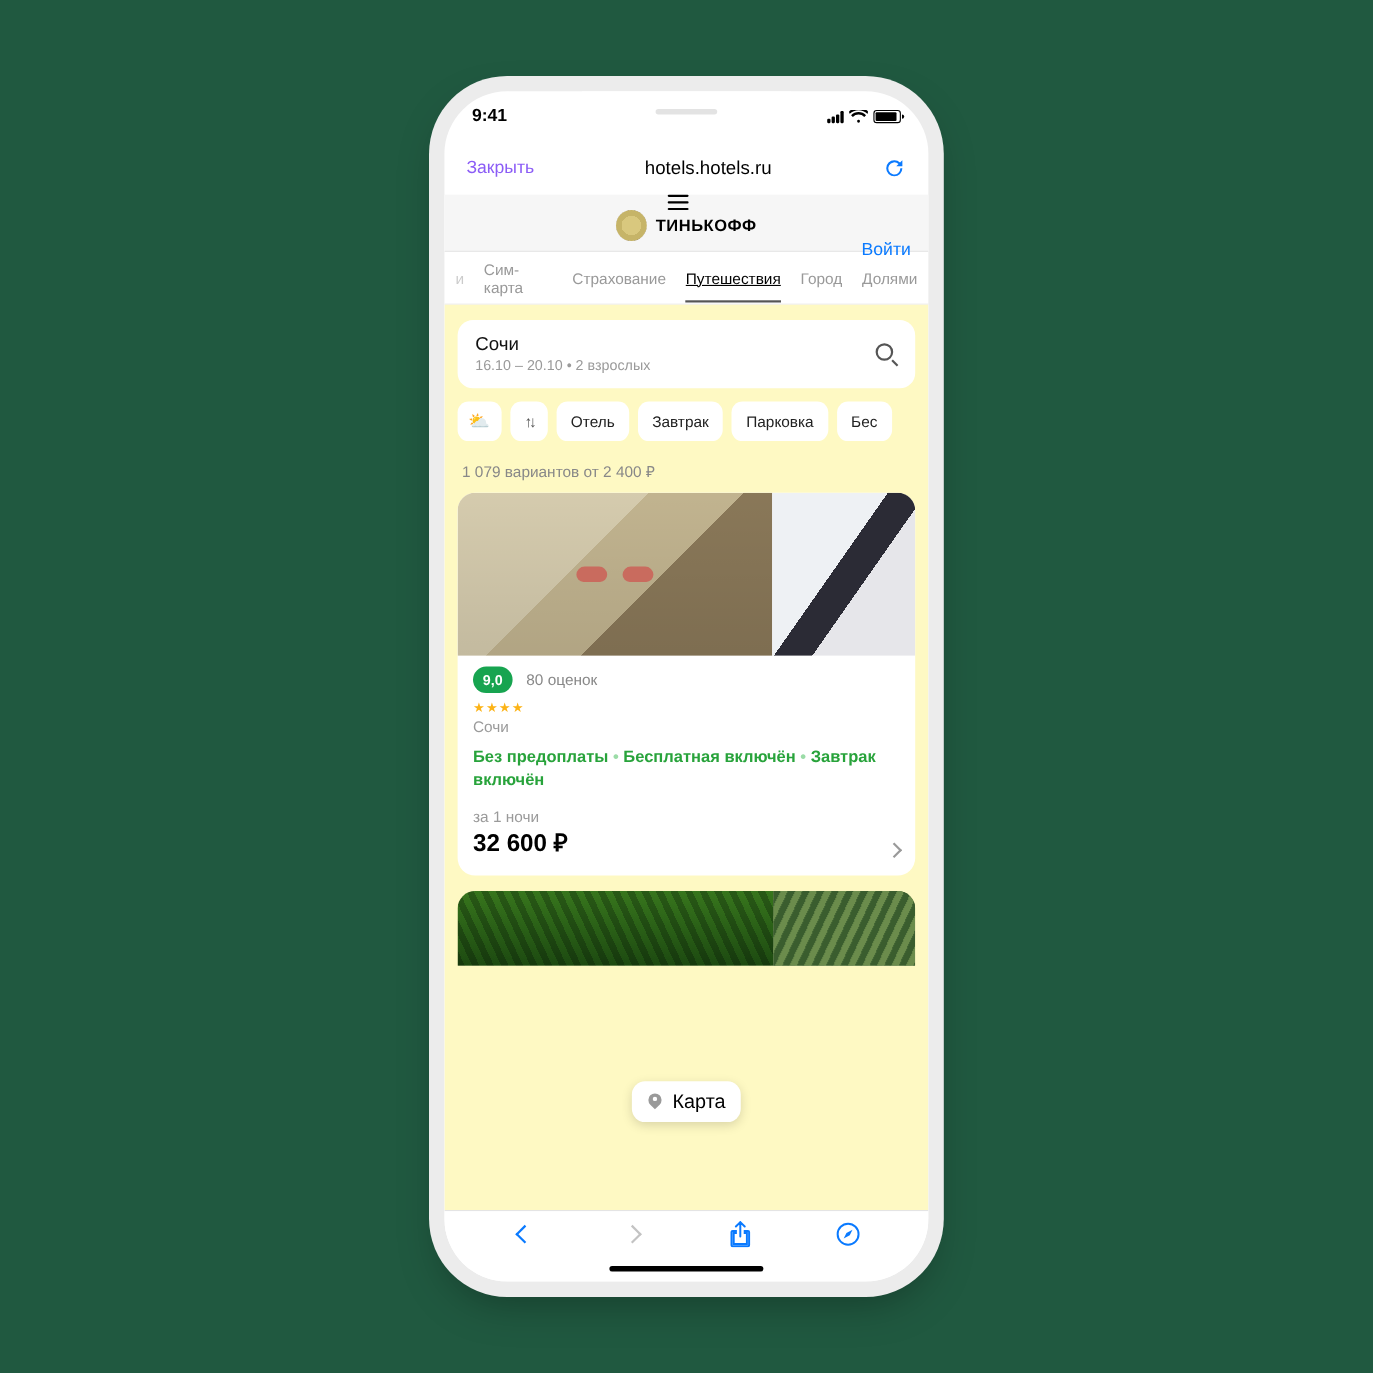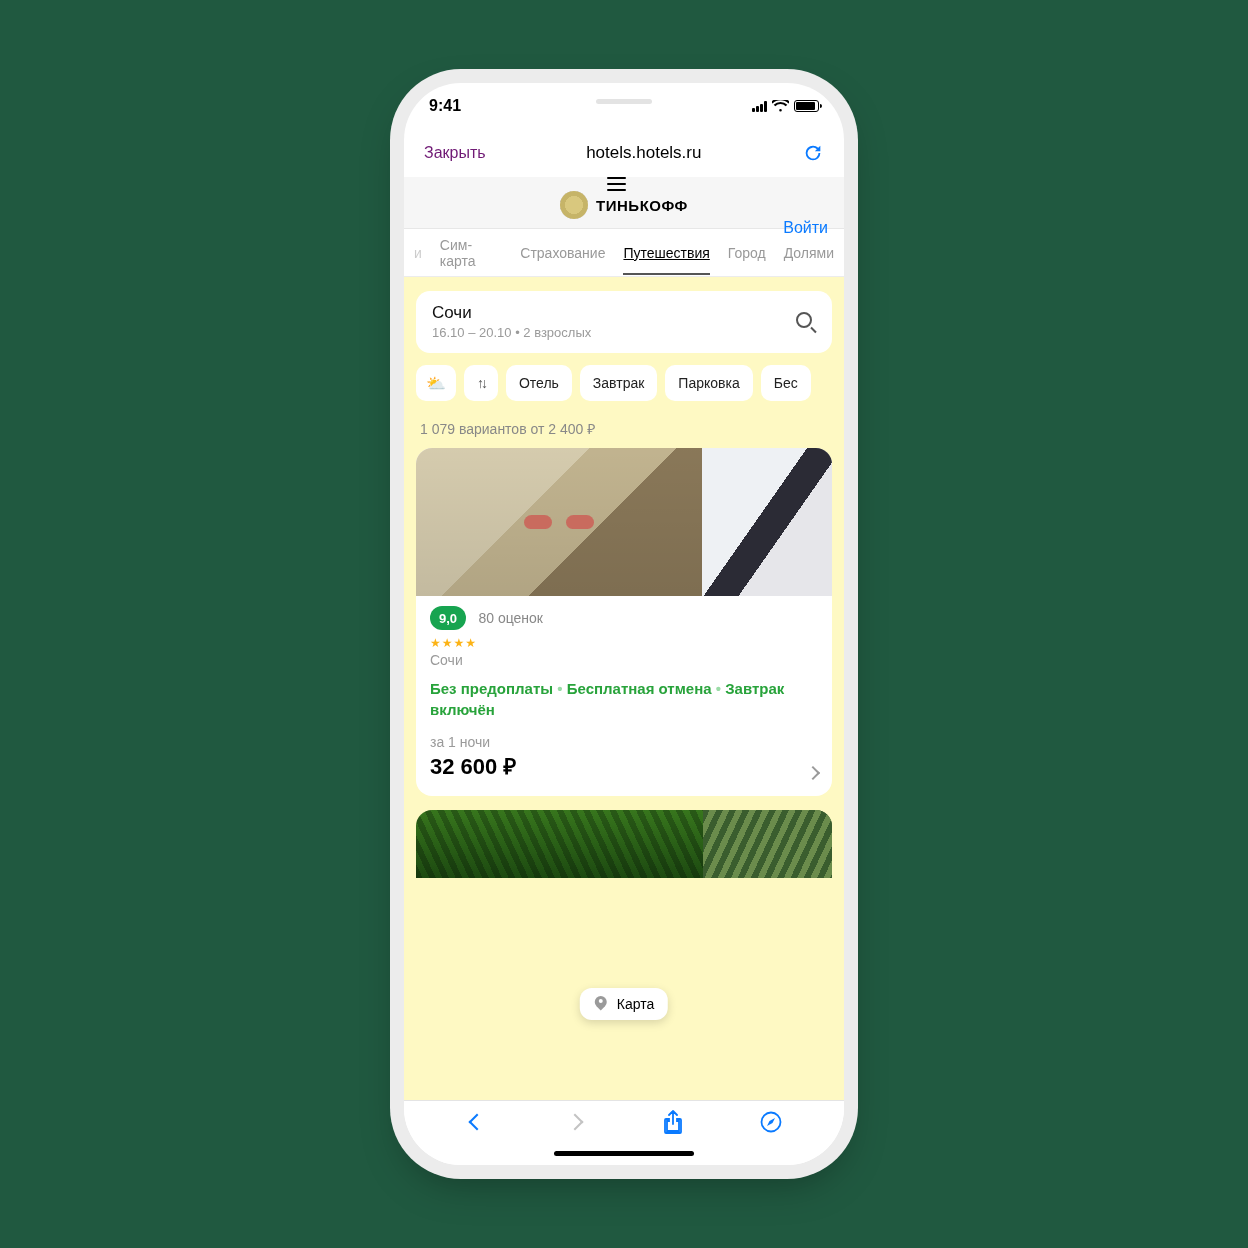--- a/index.html
+++ b/index.html
@@ -28,21 +28,21 @@
   .status-right { display:flex; align-items:center; gap:5px; }
   .cell-bars { display:flex; align-items:flex-end; gap:1px; height:11px; }
   .cell-bars span { width:3px; background:#000; border-radius:1px; }
   .cell-bars span:nth-child(1){height:4px;} .cell-bars span:nth-child(2){height:6px;}
   .cell-bars span:nth-child(3){height:8px;} .cell-bars span:nth-child(4){height:11px;}
   .battery { width:25px; height:12px; border:1.5px solid #000; border-radius:3px; position:relative; }
   .battery::after { content:""; position:absolute; right:-4px; top:3px; width:2px; height:4px; background:#000; border-radius:0 2px 2px 0; }
   .battery-fill { width:19px; height:8px; margin:0.5px; background:#000; border-radius:1px; }
 
   .safari-top { height:48px; display:flex; align-items:center; justify-content:space-between; padding:0 20px; }
-  .blue { color:#701a75; }
+  .blue { color:#8b5cf6; }
   .safari-url { font-size:17px; color:#000; }
 
   .appbar { height:52px; background:#f6f6f6; display:flex; align-items:center; padding:0 16px; border-bottom:1px solid #e7e7e7;flex-direction:column;}
   .burger { display:flex; flex-direction:column; gap:3.5px; margin-right:16px; }
   .burger span { width:19px; height:2.4px; background:#000; border-radius:2px; }
   .brand { display:flex; align-items:center; gap:8px; }
   .crest { width:28px; height:28px; border-radius:50%;
     background: radial-gradient(circle at 50% 50%, #d9c87e 0 45%, #c6b468 45% 70%, #a8955a 70% 100%); }
   .brand-name { font-weight:800; letter-spacing:.5px; font-size:15px; }
   .login { margin-left:auto; color:#0a7aff; font-size:16px; }
@@ -94,21 +94,21 @@
   .next-photos { display:flex; height:68px; border-radius:16px 16px 0 0; overflow:hidden; margin-top:14px; }
   .palm { flex:1; background:
     repeating-linear-gradient(65deg,#3a5d2e 0 6px,#4e7a3b 6px 12px),
     linear-gradient(#5a7b3e,#2f4d24); background-blend-mode:overlay; }
   .palm2 { flex:.45; background:
     repeating-linear-gradient(115deg,#3a5d2e 0 6px,#6b8c4c 6px 12px),
     linear-gradient(#3f5e2e,#53764a); }
 
   .map-fab { position:absolute; left:50%; transform:translateX(-50%);
     bottom:80px; background:#fff; border-radius:12px; padding:8px 14px;
-    display:flex; align-items:center; gap:7px; font-size:14px; font-weight:500;
+    display:flex; align-items:center; gap:7px; font-size:18px; font-weight:500;
     box-shadow:0 3px 10px rgba(0,0,0,.15); }
   .pin { width:16px; height:16px; position:relative; }
   .pin::before { content:""; position:absolute; width:12px; height:12px; background:#9a9a9a; border-radius:50% 50% 50% 0; transform:rotate(-45deg); left:1px; }
   .pin::after { content:""; position:absolute; width:4px; height:4px; background:#fff; border-radius:50%; left:5px; top:3px; }
 
   .bottombar { position:absolute; bottom:0; left:0; right:0; height:65px;
     display:flex; align-items:flex-start; justify-content:space-around; padding:8px 24px 0;
     border-top:1px solid #e4e4e4; background:#fff; }
   .bb { width:26px; height:26px; display:flex; align-items:center; justify-content:center; color:#0a7aff; }
   .bb.dis{ color:#c3c3c3; }
@@ -203,21 +203,21 @@
           </div>
         <div class="ph2"></div>
       </div>
       <div class="cardbody">
         <span class="badge">9,0</span>
         <span class="reviews">80 оценок</span>
         <div class="stars">★★★★</div>
         <div class="city">Сочи</div>
         <div class="perks">
           <span>Без предоплаты</span> <span class="dot">•</span>
-          <span>Бесплатная отмена</span> <span class="dot">•</span>
+          <span>Бесплатная включён</span> <span class="dot">•</span>
           <span>Завтрак включён</span>
         </div>
         <div class="nights">за 1 ночи</div>
         <div class="price">32 600 ₽</div>
         <div class="more"></div>
       </div>
     </div>
 
     <div class="next-photos">
       <div class="palm"></div>

